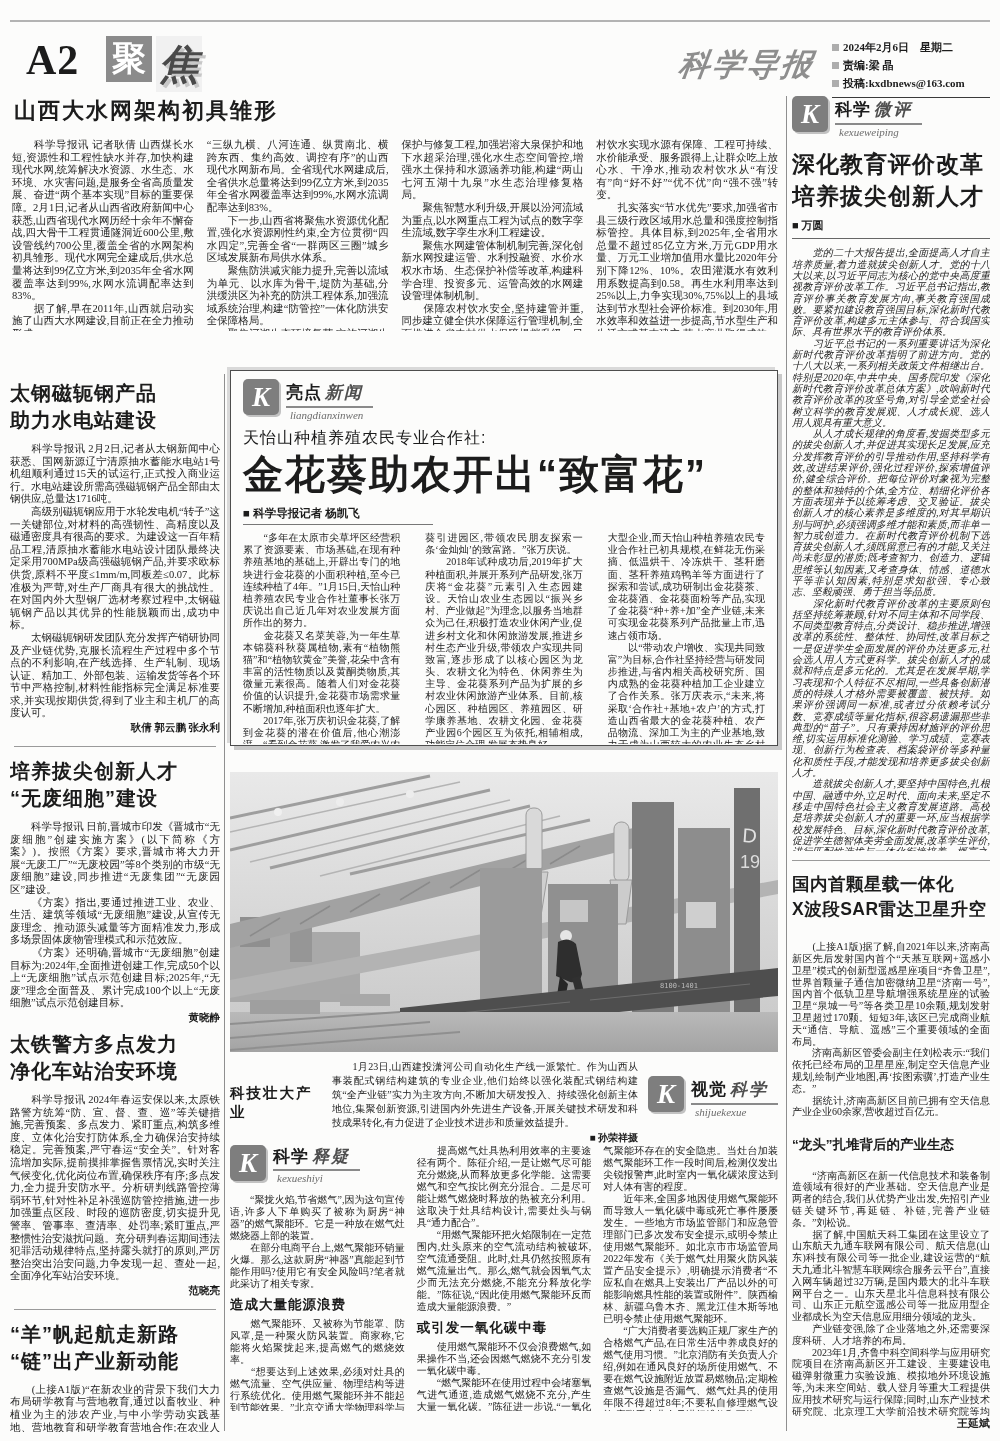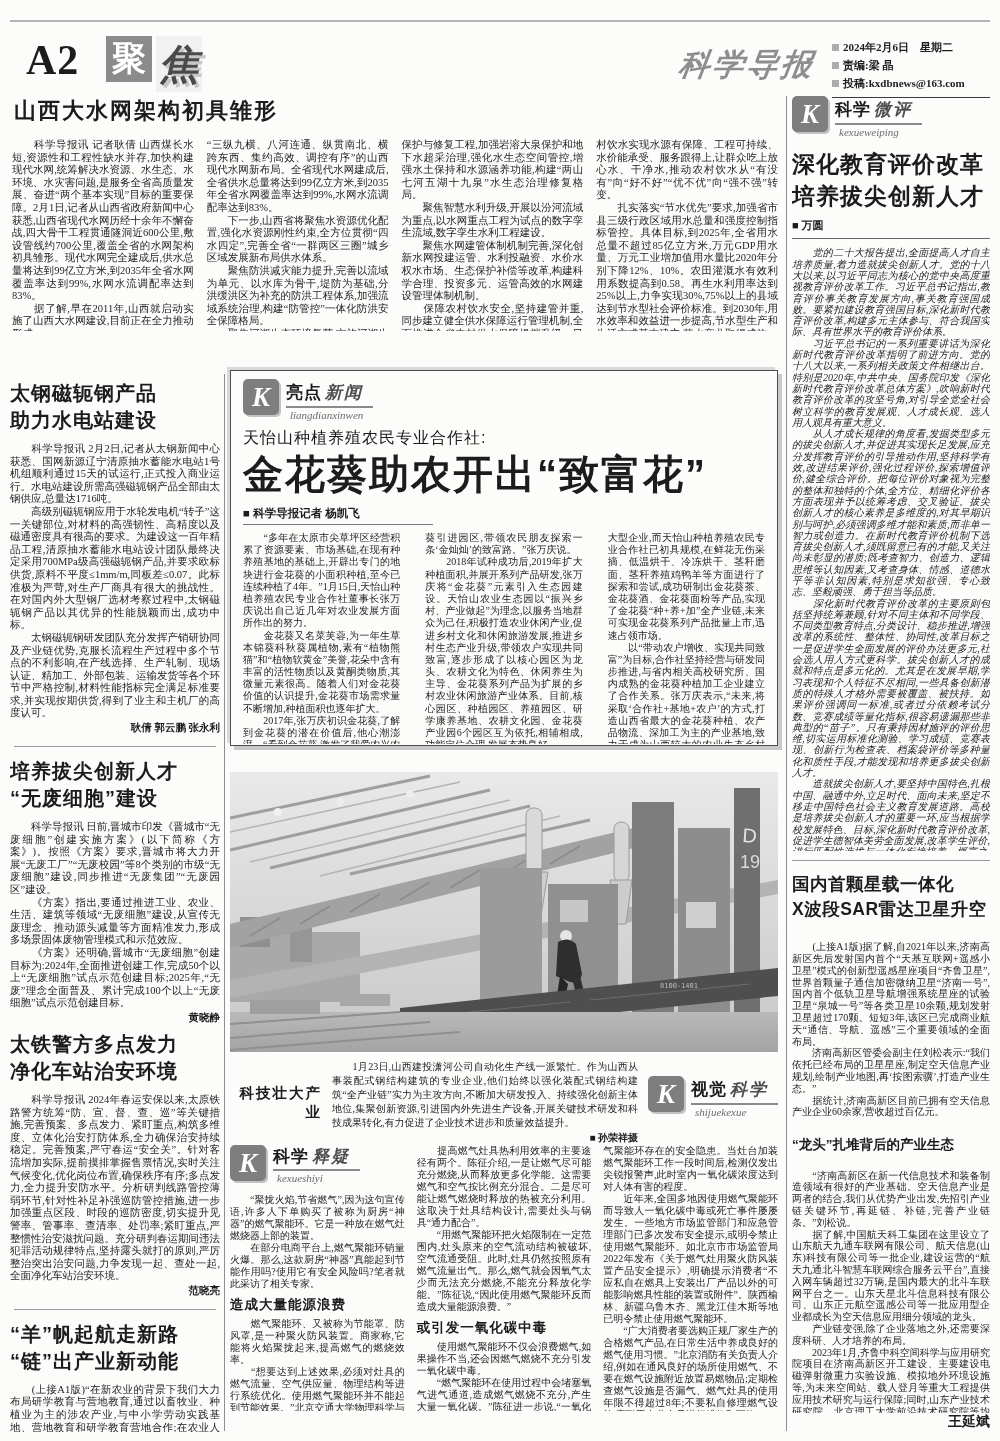--- a/index.html
+++ b/index.html
@@ -55,21 +55,21 @@
   .hl-kicker{font-family:"Liberation Sans",sans-serif;font-size:16px;margin:7px 0 3px;letter-spacing:1px;}
   .hl-headline{font-family:"Liberation Sans",sans-serif;font-size:40px;font-weight:bold;margin:0 0 7px;
                letter-spacing:2px;line-height:1.1;}
   .hl-byline{font-family:"Liberation Sans",sans-serif;font-size:11.5px;font-weight:bold;display:inline-block;
              border-bottom:1px solid #777;padding-bottom:3px;margin-bottom:7px;min-width:190px;}
   .hl-cols{display:flex;gap:25px;height:212px;overflow:hidden;}
   .hcol{flex:1;font-size:10px;line-height:1.22;text-align:justify;white-space:pre-line;}
   .photo-wrap{margin-top:26px;height:280px;background:#cfcfcf;overflow:hidden;}
   .caption-row{display:flex;gap:10px;margin-top:8px;align-items:flex-start;}
   .cap-label{font-family:"Liberation Sans",sans-serif;font-size:14.5px;font-weight:bold;flex:0 0 92px;
-             padding-top:24px;letter-spacing:2px;text-align:right;}
+             padding-top:24px;letter-spacing:2px;}
   .cap-text{flex:1;font-size:10px;line-height:1.4;text-align:justify;}
   .cap-photog{display:block;text-align:right;font-weight:bold;margin-top:1px;}
   .cap-logo{flex:0 0 128px;padding-top:16px;}
   .warn-headline{font-family:"Liberation Sans",sans-serif;font-size:34px;font-weight:bold;margin:14px 0 9px;
                  letter-spacing:1px;line-height:1.1;}
   .warn-cols{display:flex;gap:12px;height:266px;overflow:hidden;}
   .wcol{flex:1;font-size:10px;line-height:1.2;text-align:justify;}
   .wtxt{white-space:pre-line;}
   .w-subhead{font-family:"Liberation Sans",sans-serif;font-size:13.5px;font-weight:bold;margin:7px 0 5px;letter-spacing:1px;}
   .wcol .klogo{margin-bottom:8px;}
@@ -79,21 +79,21 @@
   .mr-headline{font-family:"Liberation Sans",sans-serif;font-size:23px;font-weight:bold;line-height:1.4;
                white-space:pre-line;margin:10px 0 6px;letter-spacing:1px;}
   .mr-byline{font-size:11px;font-weight:bold;border-bottom:1px solid #666;padding-bottom:5px;margin-bottom:8px;}
   .mr-body{font-size:10px;line-height:1.13;font-style:italic;text-align:justify;white-space:pre-line;
            height:604px;overflow:hidden;flex:0 0 auto;}
   .rdiv{border:none;border-top:1px solid #9a9a9a;margin:9px 0;}
   .sat-title{font-family:"Liberation Sans",sans-serif;font-size:17.5px;font-weight:bold;line-height:1.4;
              white-space:pre-line;margin:2px 0 8px;letter-spacing:0.5px;}
   .sat-body{font-size:10px;line-height:1.18;text-align:justify;white-space:pre-line;overflow:hidden;flex:1 1 auto;}
   .sat-sub{font-family:"Liberation Sans",sans-serif;font-size:13.5px;font-weight:bold;margin:7px 0 5px;}
-  .sat-sig{text-align:right;font-weight:bold;font-size:14px;flex:0 0 auto;}
+  .sat-sig{text-align:right;font-weight:bold;font-size:11px;flex:0 0 auto;}
 </style>
 </head>
 <body>
 
 <div class="page">
   <div class="top-rule"></div>
 
   <div class="header">
     <div class="pageno">A2</div>
     <div class="section-logo">

